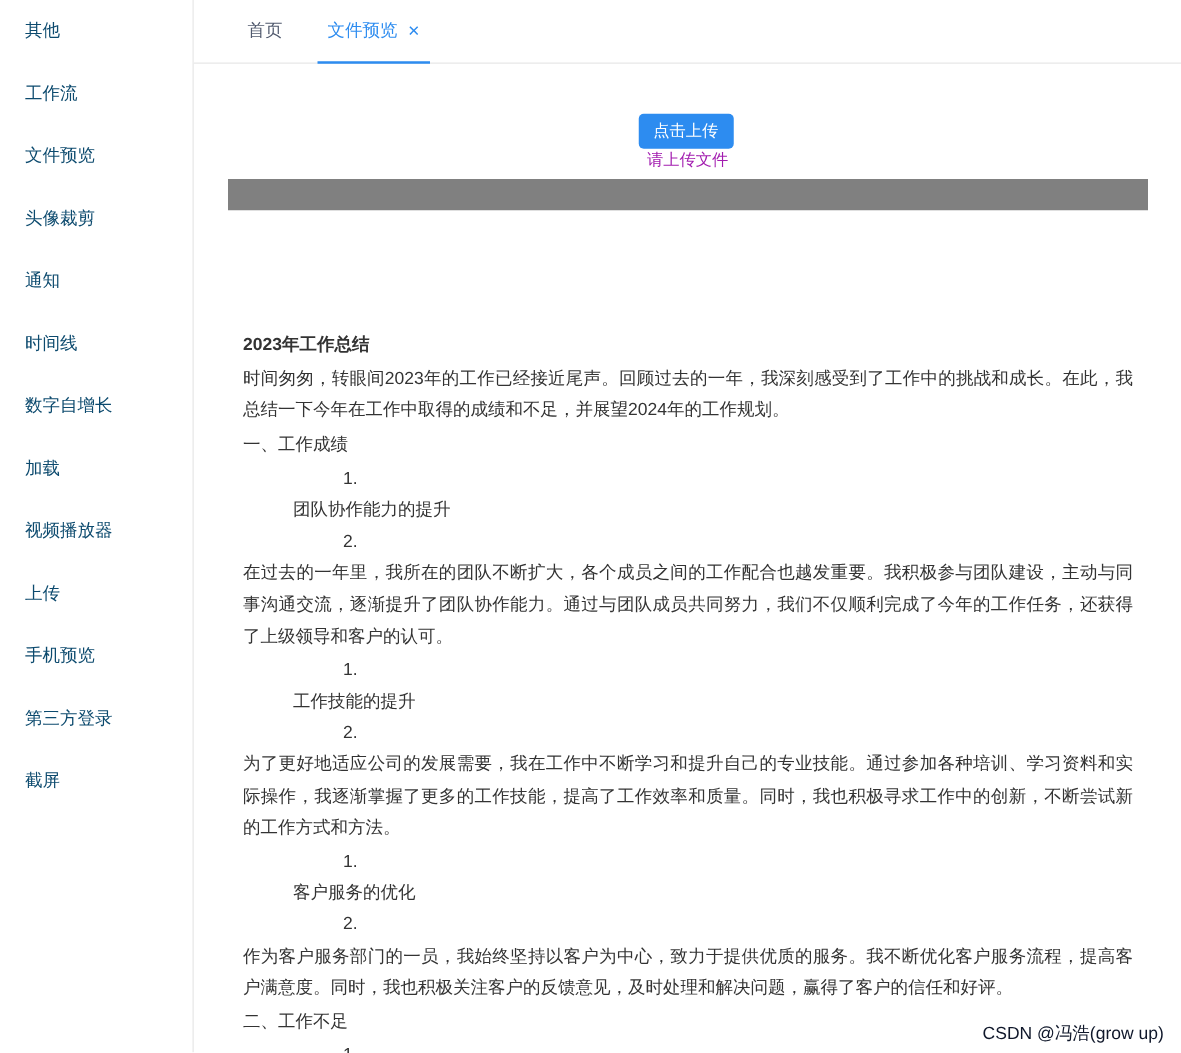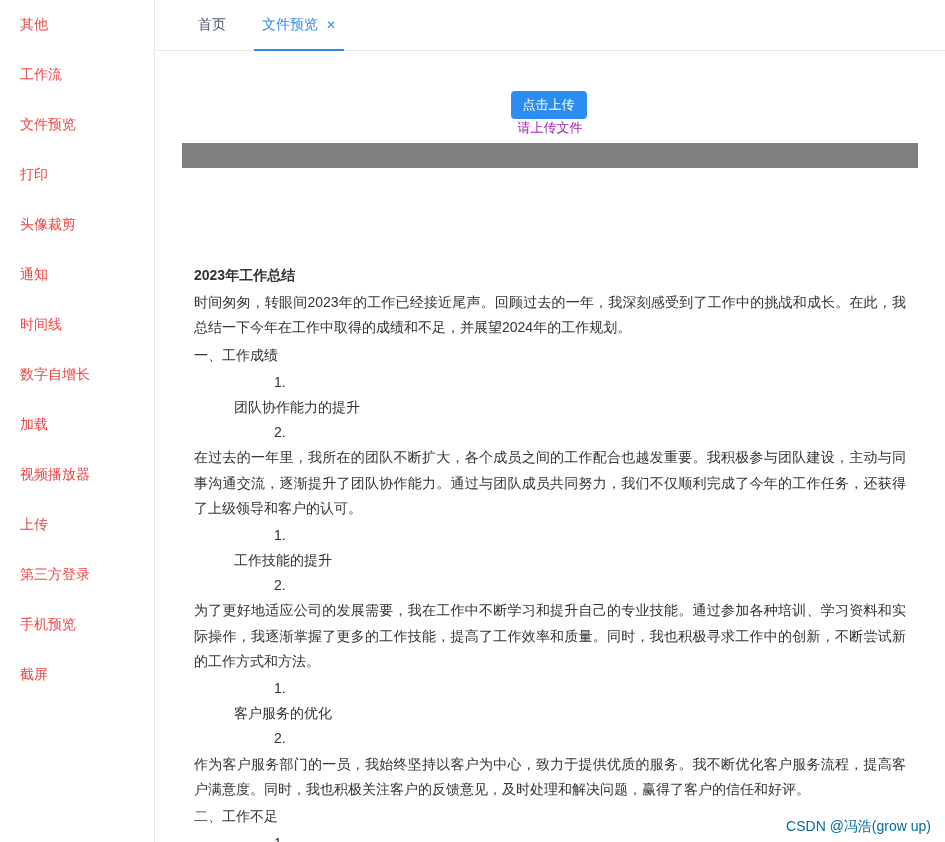--- a/index.html
+++ b/index.html
@@ -22,21 +22,21 @@
       height: 100%;
     }
     .sidebar {
       width: 155px;
       border-right: 1px solid #e8e8e8;
       background: #fff;
       overflow-y: auto;
     }
     .sidebar-item {
       padding: 16px 20px;
-      color: #ef4444;
+      color: #0c4a6e;
       cursor: pointer;
       display: flex;
       align-items: center;
       justify-content: space-between;
     }
     .chevron-down {
       width: 10px;
       height: 10px;
       display: inline-block;
     }
@@ -141,21 +141,21 @@
     .doc-list-num {
       padding-left: 80px;
     }
     .doc-list-text {
       padding-left: 40px;
     }
     .watermark {
       position: absolute;
       bottom: 6px;
       right: 14px;
-      color: #0369a1;
+      color: #0f172a;
       font-size: 14px;
       pointer-events: none;
     }
     ::-webkit-scrollbar {
       width: 16px;
     }
     ::-webkit-scrollbar-track {
       background: #f1f1f1;
     }
     ::-webkit-scrollbar-thumb {
@@ -171,23 +171,20 @@
     <div class="sidebar-item">
         <span>其他</span>
       </div>
     <div class="sidebar-item">
         <span>工作流</span>
       </div>
     <div class="sidebar-item">
         <span>文件预览</span>
       </div>
     <div class="sidebar-item">
-        <span>打印</span>
-      </div>
-    <div class="sidebar-item">
         <span>头像裁剪</span>
       </div>
     <div class="sidebar-item">
         <span>通知</span>
       </div>
     <div class="sidebar-item">
         <span>时间线</span>
       </div>
     <div class="sidebar-item">
         <span>数字自增长</span>
@@ -195,24 +192,24 @@
     <div class="sidebar-item">
         <span>加载</span>
       </div>
     <div class="sidebar-item">
         <span>视频播放器</span>
       </div>
     <div class="sidebar-item">
         <span>上传</span>
       </div>
     <div class="sidebar-item">
+        <span>手机预览</span>
+      </div>
+    <div class="sidebar-item">
         <span>第三方登录</span>
-      </div>
-    <div class="sidebar-item">
-        <span>手机预览</span>
       </div>
     <div class="sidebar-item">
         <span>截屏</span>
       </div>
   </div>
 
   <div class="main">
     <div class="tabs">
       <div class="tab">
         <span>首页</span>

